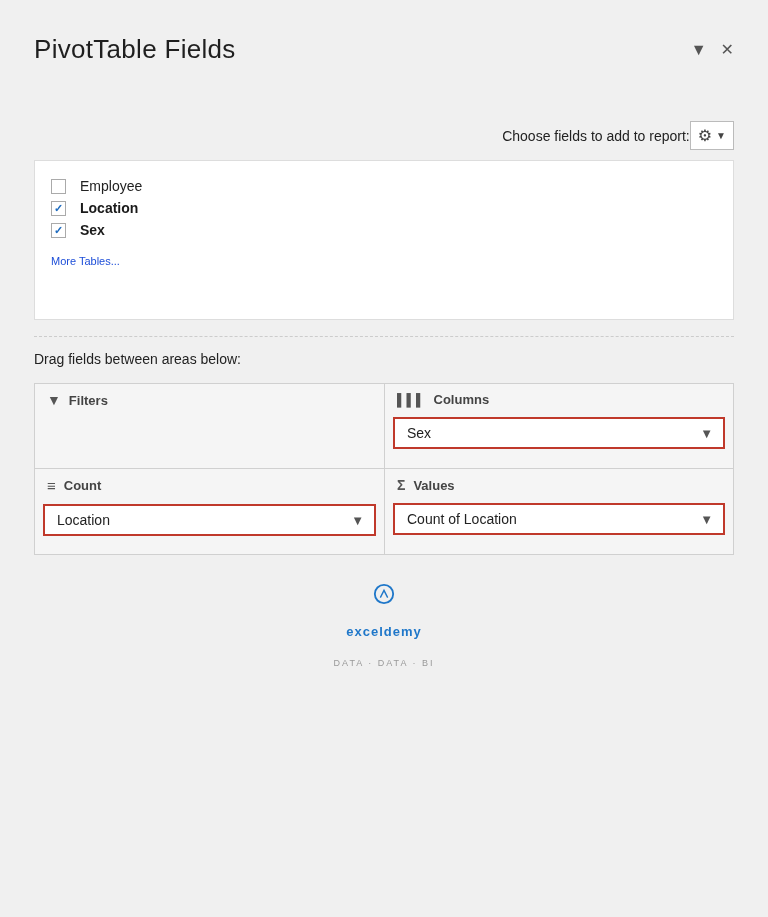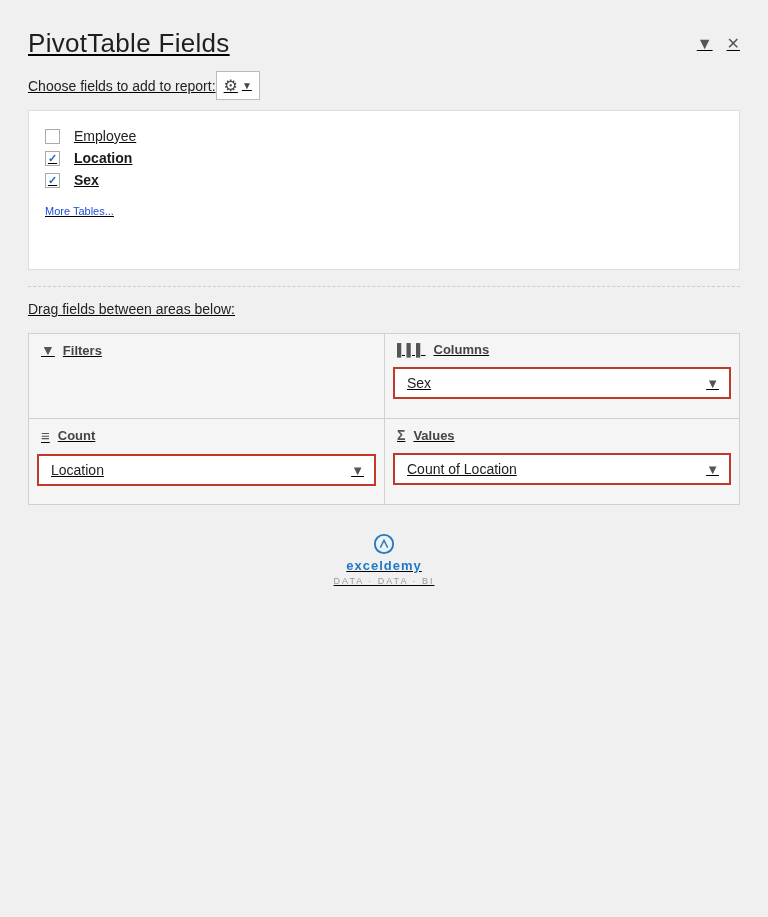--- a/index.html
+++ b/index.html
@@ -8,23 +8,22 @@
       background: #f0f0f0;
       display: flex;
       justify-content: center;
       align-items: flex-start;
       min-height: 917px;
     }
     .panel {
       width: 768px;
       min-height: 917px;
       background: #f0f0f0;
-      padding: 10px;
+      padding: 16px;
       position: relative;
-      text-decoration: underline;
     }
     .header {
       display: flex;
       justify-content: space-between;
       align-items: center;
       padding: 18px 18px 12px 18px;
     }
     .header-title {
       font-size: 26px;
       font-weight: 300;
@@ -39,22 +38,23 @@
     .header-icon {
       font-size: 16px;
       color: #555;
       cursor: pointer;
     }
     .fields-label {
       font-size: 14px;
       color: #222;
       padding: 0 18px 10px 18px;
       display: flex;
-      justify-content: flex-start;
-      align-items: center;
+      justify-content: flex-end;
+      align-items: center;
+      margin-top: 44px;
     }
     .gear-btn {
       display: flex;
       align-items: center;
       border: 1px solid #bbb;
       background: #fff;
       padding: 4px 7px;
       cursor: pointer;
       gap: 4px;
     }
@@ -180,21 +180,21 @@
       margin-left: 8px;
     }
     .footer-logo {
       text-align: center;
       padding: 16px 0 8px 0;
       font-size: 11px;
       color: #888;
       display: flex;
       flex-direction: column;
       align-items: center;
-      gap: 3px;
+      gap: 19px;
     }
     .footer-logo .logo-name {
       color: #1f77c9;
       font-size: 13px;
       font-weight: bold;
       letter-spacing: 1px;
     }
     .footer-logo .logo-sub {
       font-size: 9px;
       color: #999;

